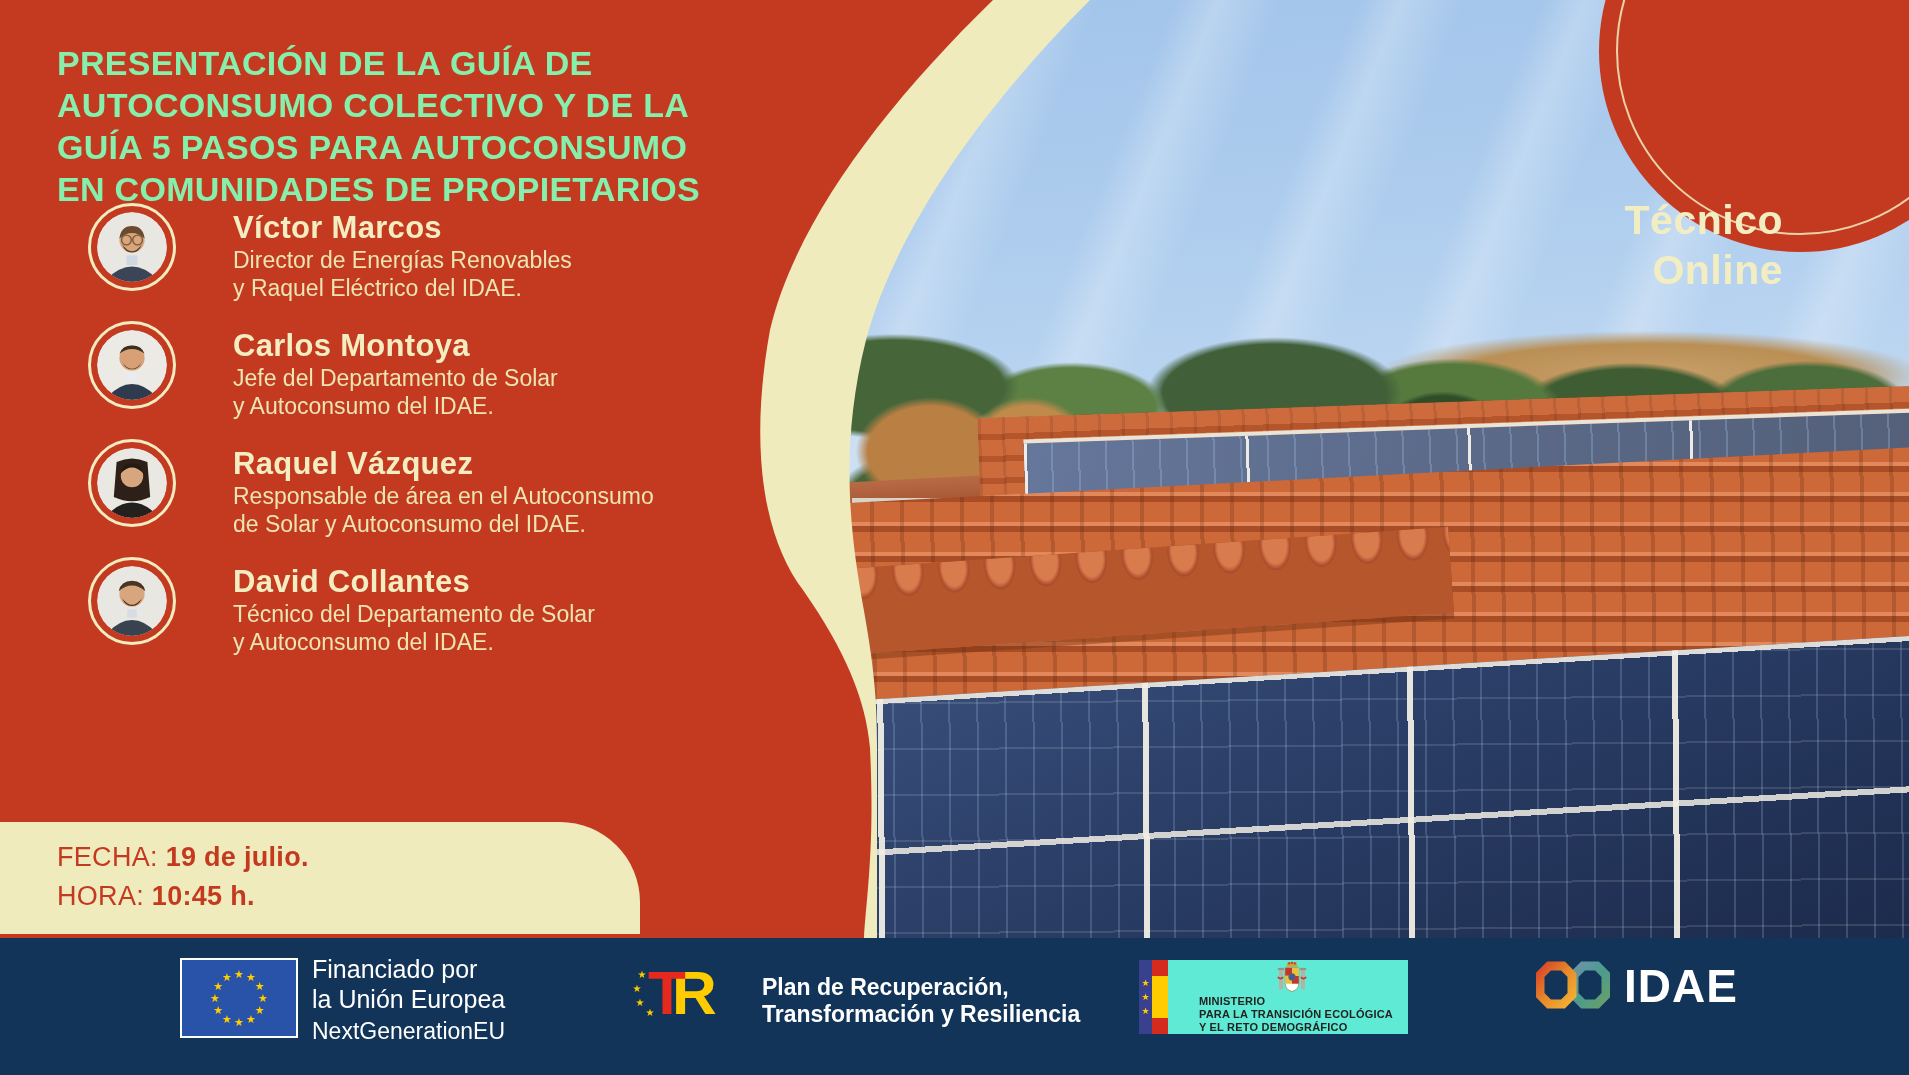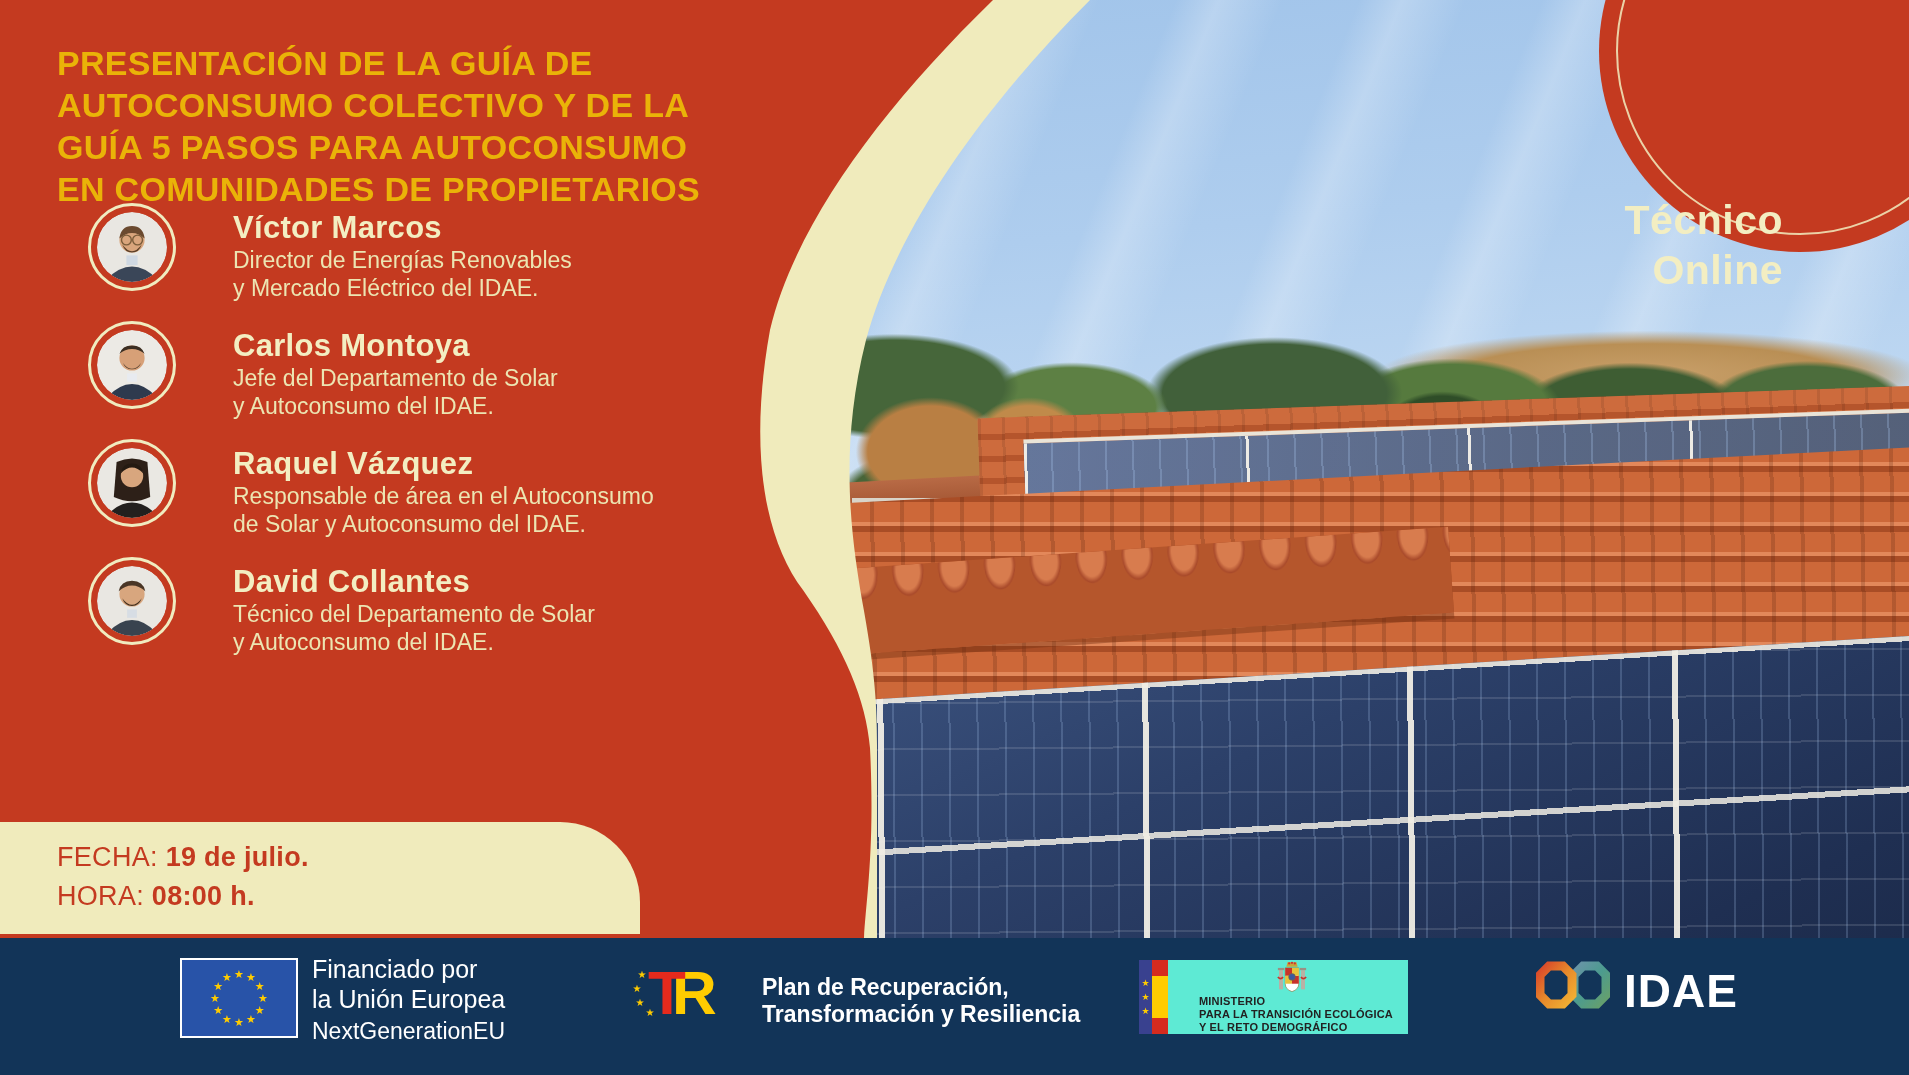--- a/index.html
+++ b/index.html
@@ -73,21 +73,21 @@
   
   .shapes{position:absolute;left:0;top:0;}
 
   
   .badge{position:absolute;left:1599px;top:-150px;width:402px;height:402px;border-radius:50%;background:#c43a20;}
   .badge::before{content:"";position:absolute;inset:17px;border:2px solid rgba(242,237,192,.85);border-radius:50%;}
   .badge-text{position:absolute;top:195px;right:126px;text-align:right;
     font-size:41px;line-height:50px;font-weight:bold;color:#f3eec2;letter-spacing:.5px;}
 
   
-  .title{position:absolute;left:57px;top:42px;width:660px;color:#eab308;
+  .title{position:absolute;left:57px;top:42px;width:660px;color:#86efac;
     font-size:34px;line-height:42px;font-weight:bold;letter-spacing:.3px;}
 
   
   .speaker{position:absolute;left:88px;display:flex;align-items:flex-start;}
   .sp1{top:203px}.sp2{top:321px}.sp3{top:439px}.sp4{top:557px}
   .avatar{width:70px;height:70px;border:3px solid #f0ecc0;border-radius:50%;padding:6px;flex:0 0 auto;}
   .avatar svg{display:block;width:70px;height:70px;border-radius:50%;}
   .sp-text{margin-left:57px;padding-top:6px;}
   .sp-name{font-size:31px;line-height:37px;font-weight:bold;color:#f3eec2;letter-spacing:.3px;}
   .sp-role{font-size:23px;line-height:28px;color:#ece5b2;}
@@ -105,21 +105,21 @@
   .eu-text{position:absolute;left:312px;top:16px;color:#fff;}
   .eu-text .b{font-size:25px;line-height:30px;font-weight:normal;}
   .eu-text .r{font-size:23px;line-height:30px;margin-top:2px;}
   .prtr-logo{position:absolute;left:630px;top:14px;}
   .prtr-text{position:absolute;left:762px;top:36px;color:#fff;font-size:23px;line-height:27px;font-weight:bold;}
   .ministry{position:absolute;left:1139px;top:22px;display:flex;height:74px;}
   .min-eu{width:13px;background:#39418f;display:flex;flex-direction:column;justify-content:center;align-items:center;color:#ffcc00;font-size:9px;line-height:14px;}
   .min-flag{width:16px;background:linear-gradient(180deg,#d52b1e 0 22%,#ffcc00 22% 78%,#d52b1e 78% 100%);}
   .min-box{width:232px;background:#5eead4;display:flex;align-items:center;padding-left:8px;flex-direction:column;}
   .min-text{margin-left:8px;color:#222;font-size:11px;line-height:13px;font-weight:bold;letter-spacing:.2px;}
-  .idae{position:absolute;left:1536px;top:16px;display:flex;align-items:flex-end;}
+  .idae{position:absolute;left:1536px;top:16px;display:flex;align-items:center;}
   .idae-name{margin-left:14px;color:#fff;font-size:46px;font-weight:bold;letter-spacing:1px;}
 </style>
 </head>
 <body>
 
 <div class="poster">
 
   <div class="photo">
     <div class="clouds"></div>
     <div class="hill"></div>
@@ -175,21 +175,21 @@
         <path d="M36 46 Q50 66 64 46 Q60 58 50 58 Q40 58 36 46 Z" fill="#5b3f28"></path>
         <circle cx="42" cy="40" r="7" fill="none" stroke="#7a5c3a" stroke-width="2"></circle>
         <circle cx="58" cy="40" r="7" fill="none" stroke="#7a5c3a" stroke-width="2"></circle>
           </g>
       </svg>
     </div>
     <div class="sp-text">
       <div class="sp-name">Víctor Marcos</div>
       <div class="sp-role">
         <div>Director de Energías Renovables</div>
-        <div>y Mercado Eléctrico del IDAE.</div>
+        <div>y Raquel Eléctrico del IDAE.</div>
       </div>
     </div>
   </div>
 
   <div class="speaker sp2">
     <div class="avatar">
       <svg viewBox="0 0 100 100">
           <defs>
             <clipPath id="c2">
               <circle cx="50" cy="50" r="50"></circle>
@@ -267,21 +267,21 @@
     </div>
   </div>
 
   <div class="date-band">
     <div class="date-line dl1">
       <span>FECHA:</span>
       <b>19 de julio.</b>
     </div>
     <div class="date-line dl2">
       <span>HORA:</span>
-      <b>08:00 h.</b>
+      <b>10:45 h.</b>
     </div>
   </div>
 
   <div class="footer">
 
     <svg class="eu-flag" width="118" height="80" viewBox="0 0 118 80">
       <rect x="1" y="1" width="116" height="78" fill="#2853a8" stroke="#ffffff" stroke-width="2"></rect>
       <g fill="#ffcc00" font-size="11" text-anchor="middle">
         <text x="83" y="44">★</text>
           <text x="79.8" y="56">★</text>

